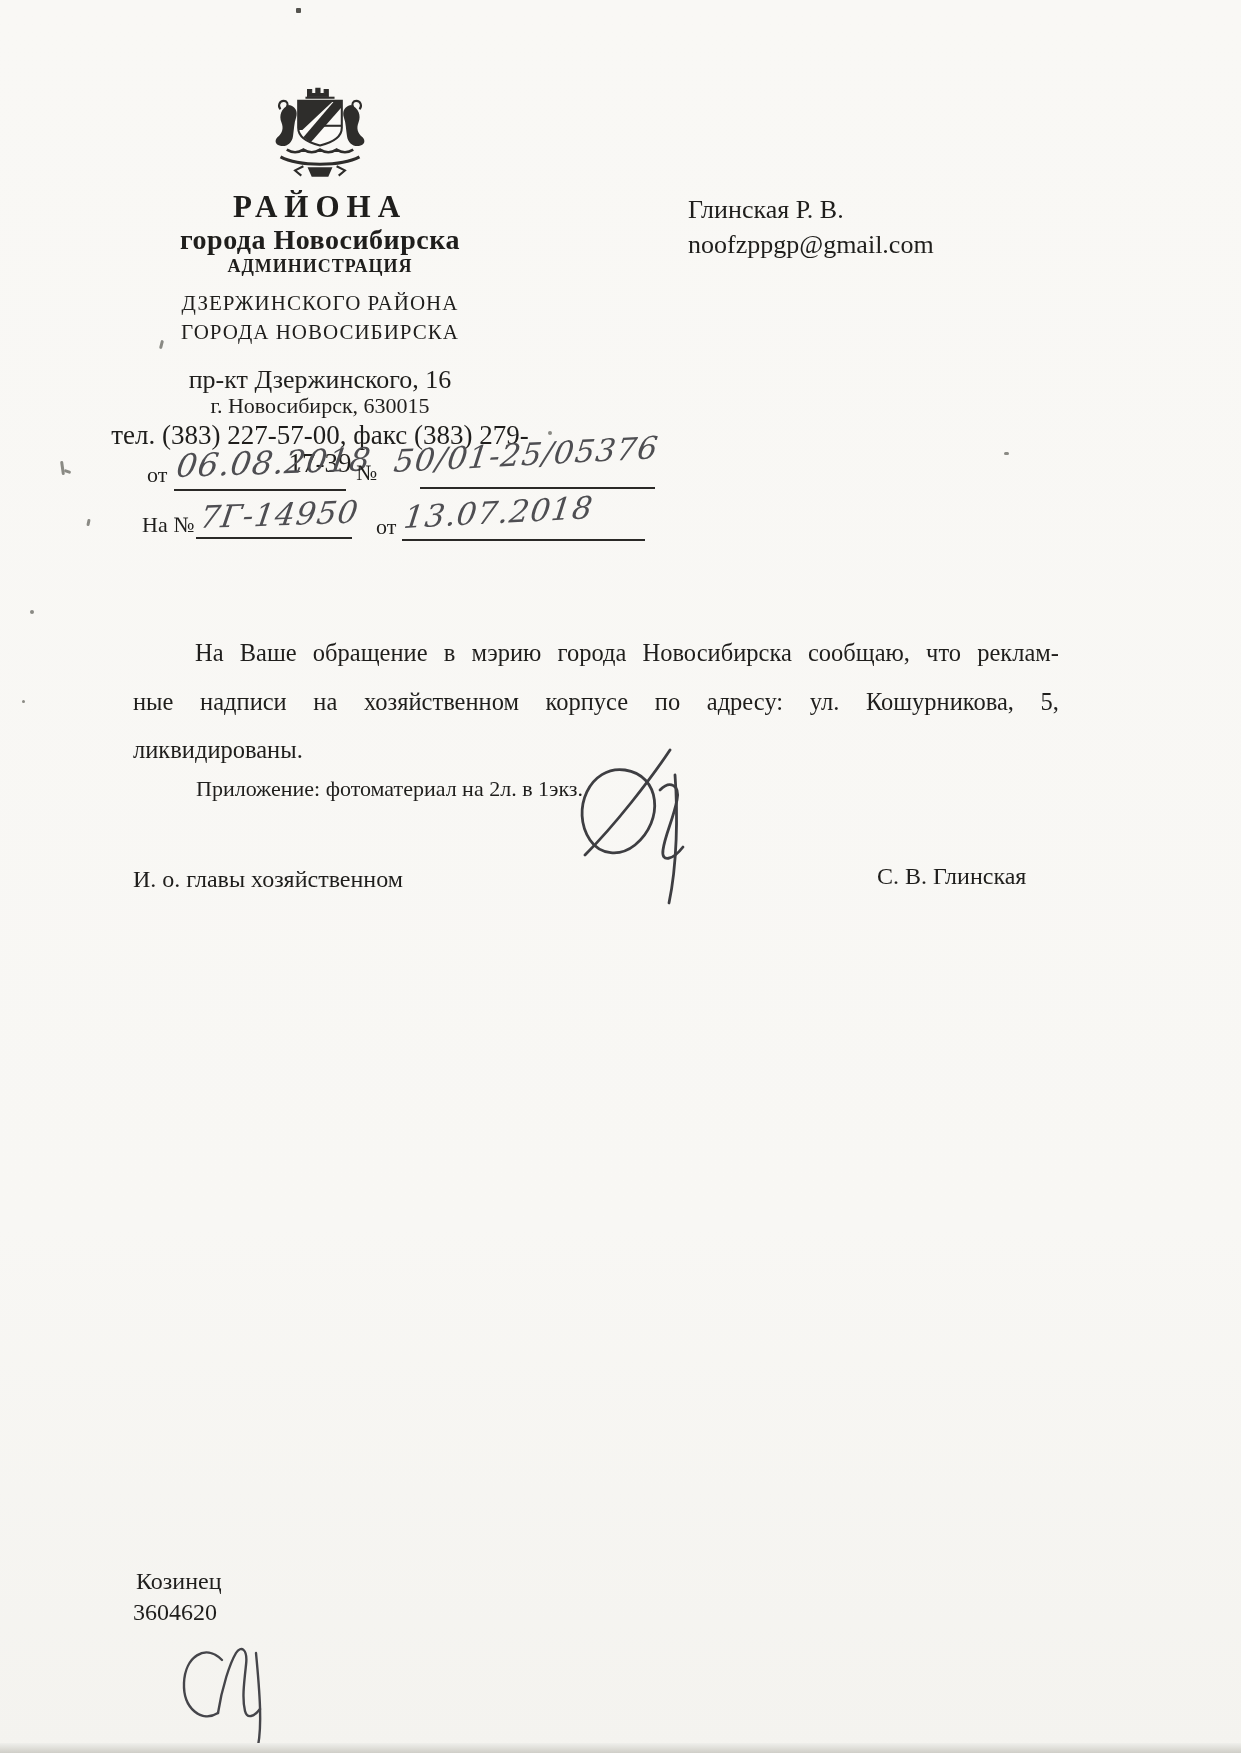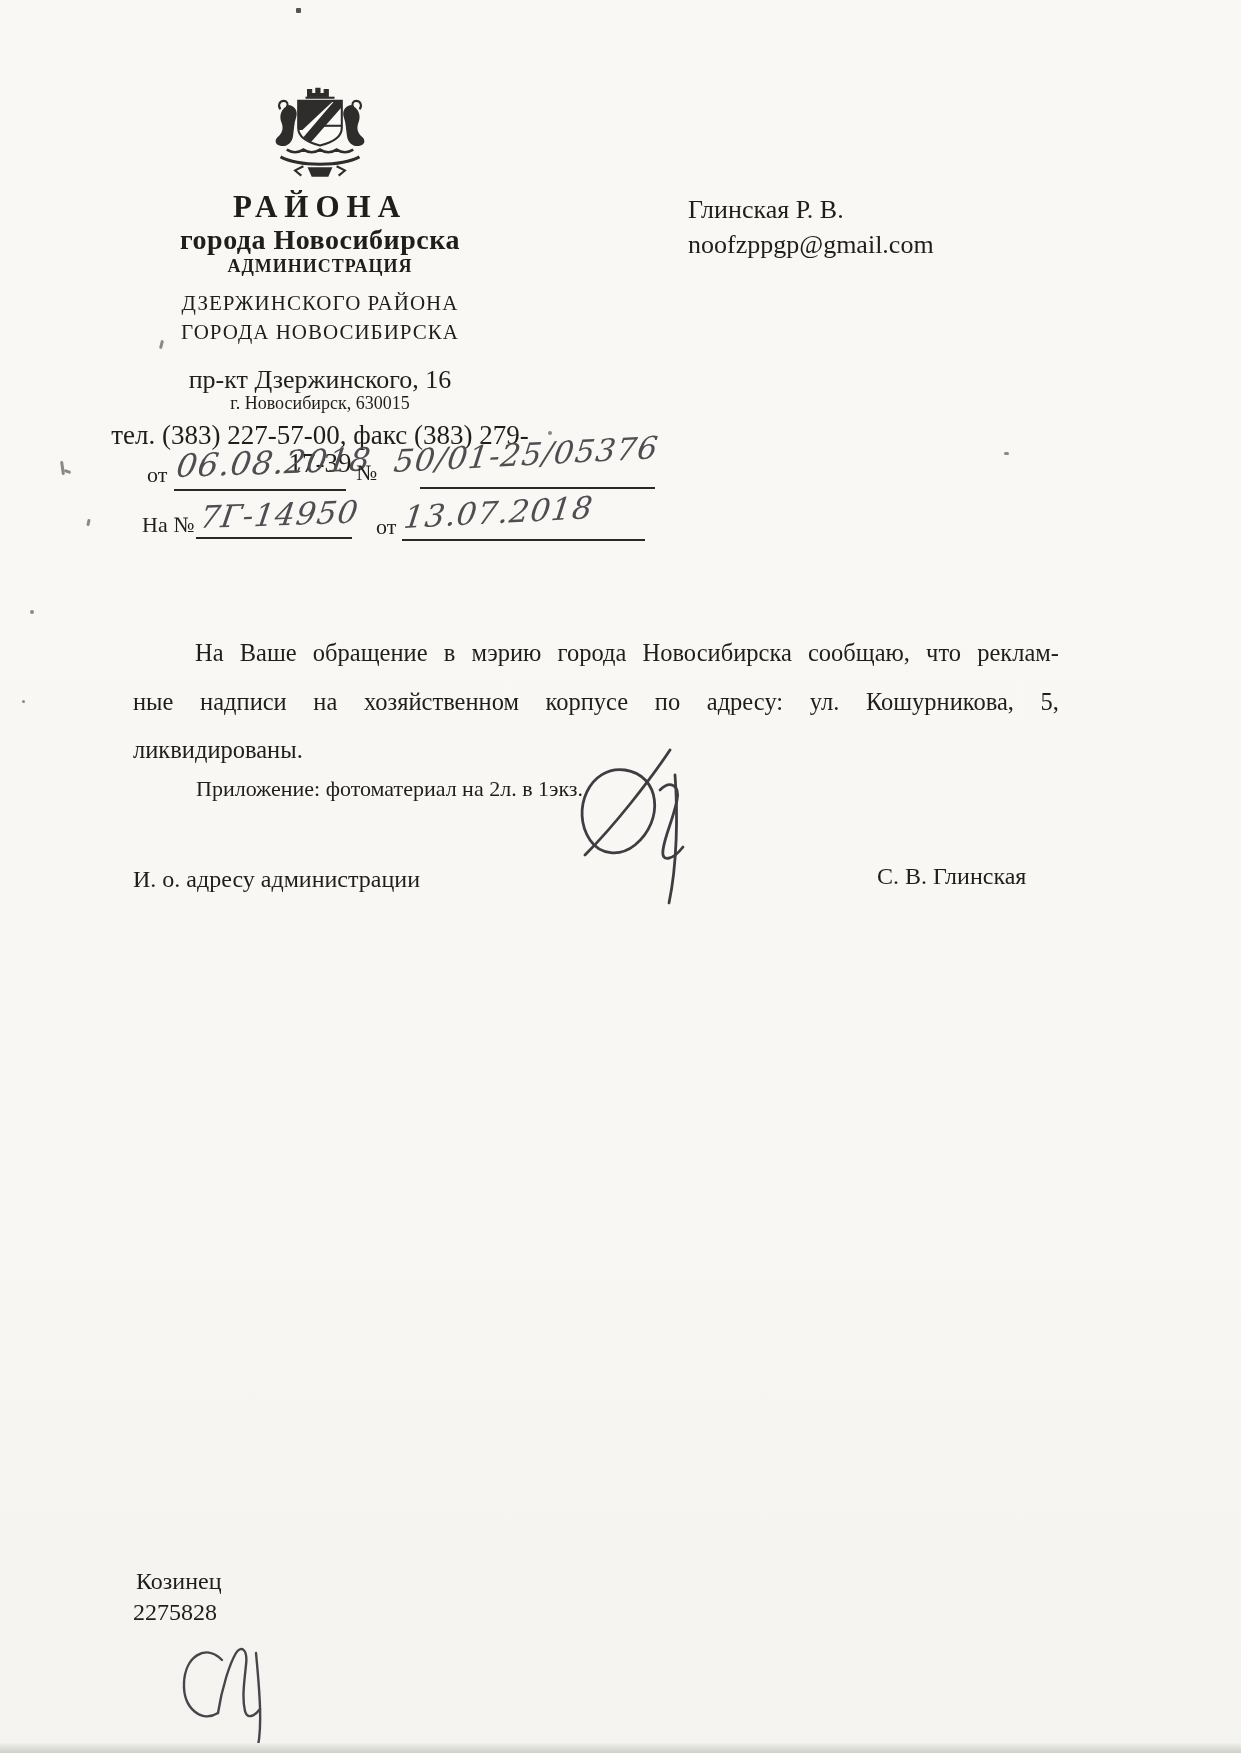--- a/index.html
+++ b/index.html
@@ -14,21 +14,21 @@
   }
   .abs{position:absolute;}
   
   .lh{left:100px;width:440px;text-align:center;line-height:1.05;}
   .org-title{top:191px;font-size:31px;font-weight:bold;letter-spacing:7px;}
   .org-subtitle{top:225px;font-size:28px;font-weight:bold;letter-spacing:.5px;}
   .adm1{top:257px;font-size:18px;letter-spacing:1px;font-weight:bold;}
   .adm2{top:292px;font-size:21px;letter-spacing:1px;}
   .adm3{top:321px;font-size:21px;letter-spacing:1px;}
   .addr1{top:366px;font-size:26px;}
-  .addr2{top:394px;font-size:18px;}
+  .addr2{top:394px;font-size:22px;}
   .phone{top:421px;font-size:27px;}
   
   .lbl{font-size:22px;}
   .rule{height:2px;background:#2a2927;}
   .hand{
     font-family:"DejaVu Serif", serif;
     font-style:italic;
     color:#4e4e52;
     letter-spacing:1px;
     transform:skewX(-10deg) rotate(-2deg);
@@ -121,35 +121,35 @@
   <div class="abs rule" style="left:402px;top:539px;width:243px;"></div>
 
   <div class="abs bodytext">
     <div class="just indent">На Ваше обращение в мэрию города Новосибирска сообщаю, что реклам-</div>
     <div class="just">ные надписи на хозяйственном корпусе по адресу: ул. Кошурникова, 5,</div>
     <div>ликвидированы.</div>
   </div>
 
   <div class="abs attachment">Приложение: фотоматериал на 2л. в 1экз.</div>
 
-  <div class="abs sig-title">И. о. адресу администрации</div>
+  <div class="abs sig-title">И. о. главы хозяйственном</div>
   <div class="abs" style="left:565px;top:735px;">
     <svg width="160" height="175" viewBox="0 0 160 175">
       <g fill="none" stroke="#3e3e42" stroke-width="2.8" stroke-linecap="round">
         <path d="M25,105 C5,75 25,30 60,35 C95,40 100,85 70,110 C55,122 35,120 25,105"></path>
         <path d="M20,120 C50,90 85,45 105,15"></path>
         <path d="M95,55 C105,45 115,50 112,65 C108,85 100,100 98,115 C96,128 108,125 118,112"></path>
         <path d="M110,40 C113,80 112,130 104,168"></path>
       </g>
     </svg>
   </div>
   <div class="abs sig-name">С. В. Глинская</div>
 
   <div class="abs exec-name">Козинец</div>
-  <div class="abs exec-phone">2275828</div>
+  <div class="abs exec-phone">3604620</div>
   <div class="abs" style="left:170px;top:1625px;">
     <svg width="110" height="125" viewBox="0 0 110 125">
       <g fill="none" stroke="#45454a" stroke-width="2.4" stroke-linecap="round">
         <path d="M52,35 C35,18 15,32 14,58 C13,84 32,98 48,88"></path>
         <path d="M48,88 C52,62 60,38 66,28 C71,20 78,24 76,40 C74,58 72,74 75,86 C77,94 84,92 90,84"></path>
         <path d="M86,28 C90,70 92,100 88,121"></path>
       </g>
     </svg>
   </div>
 

